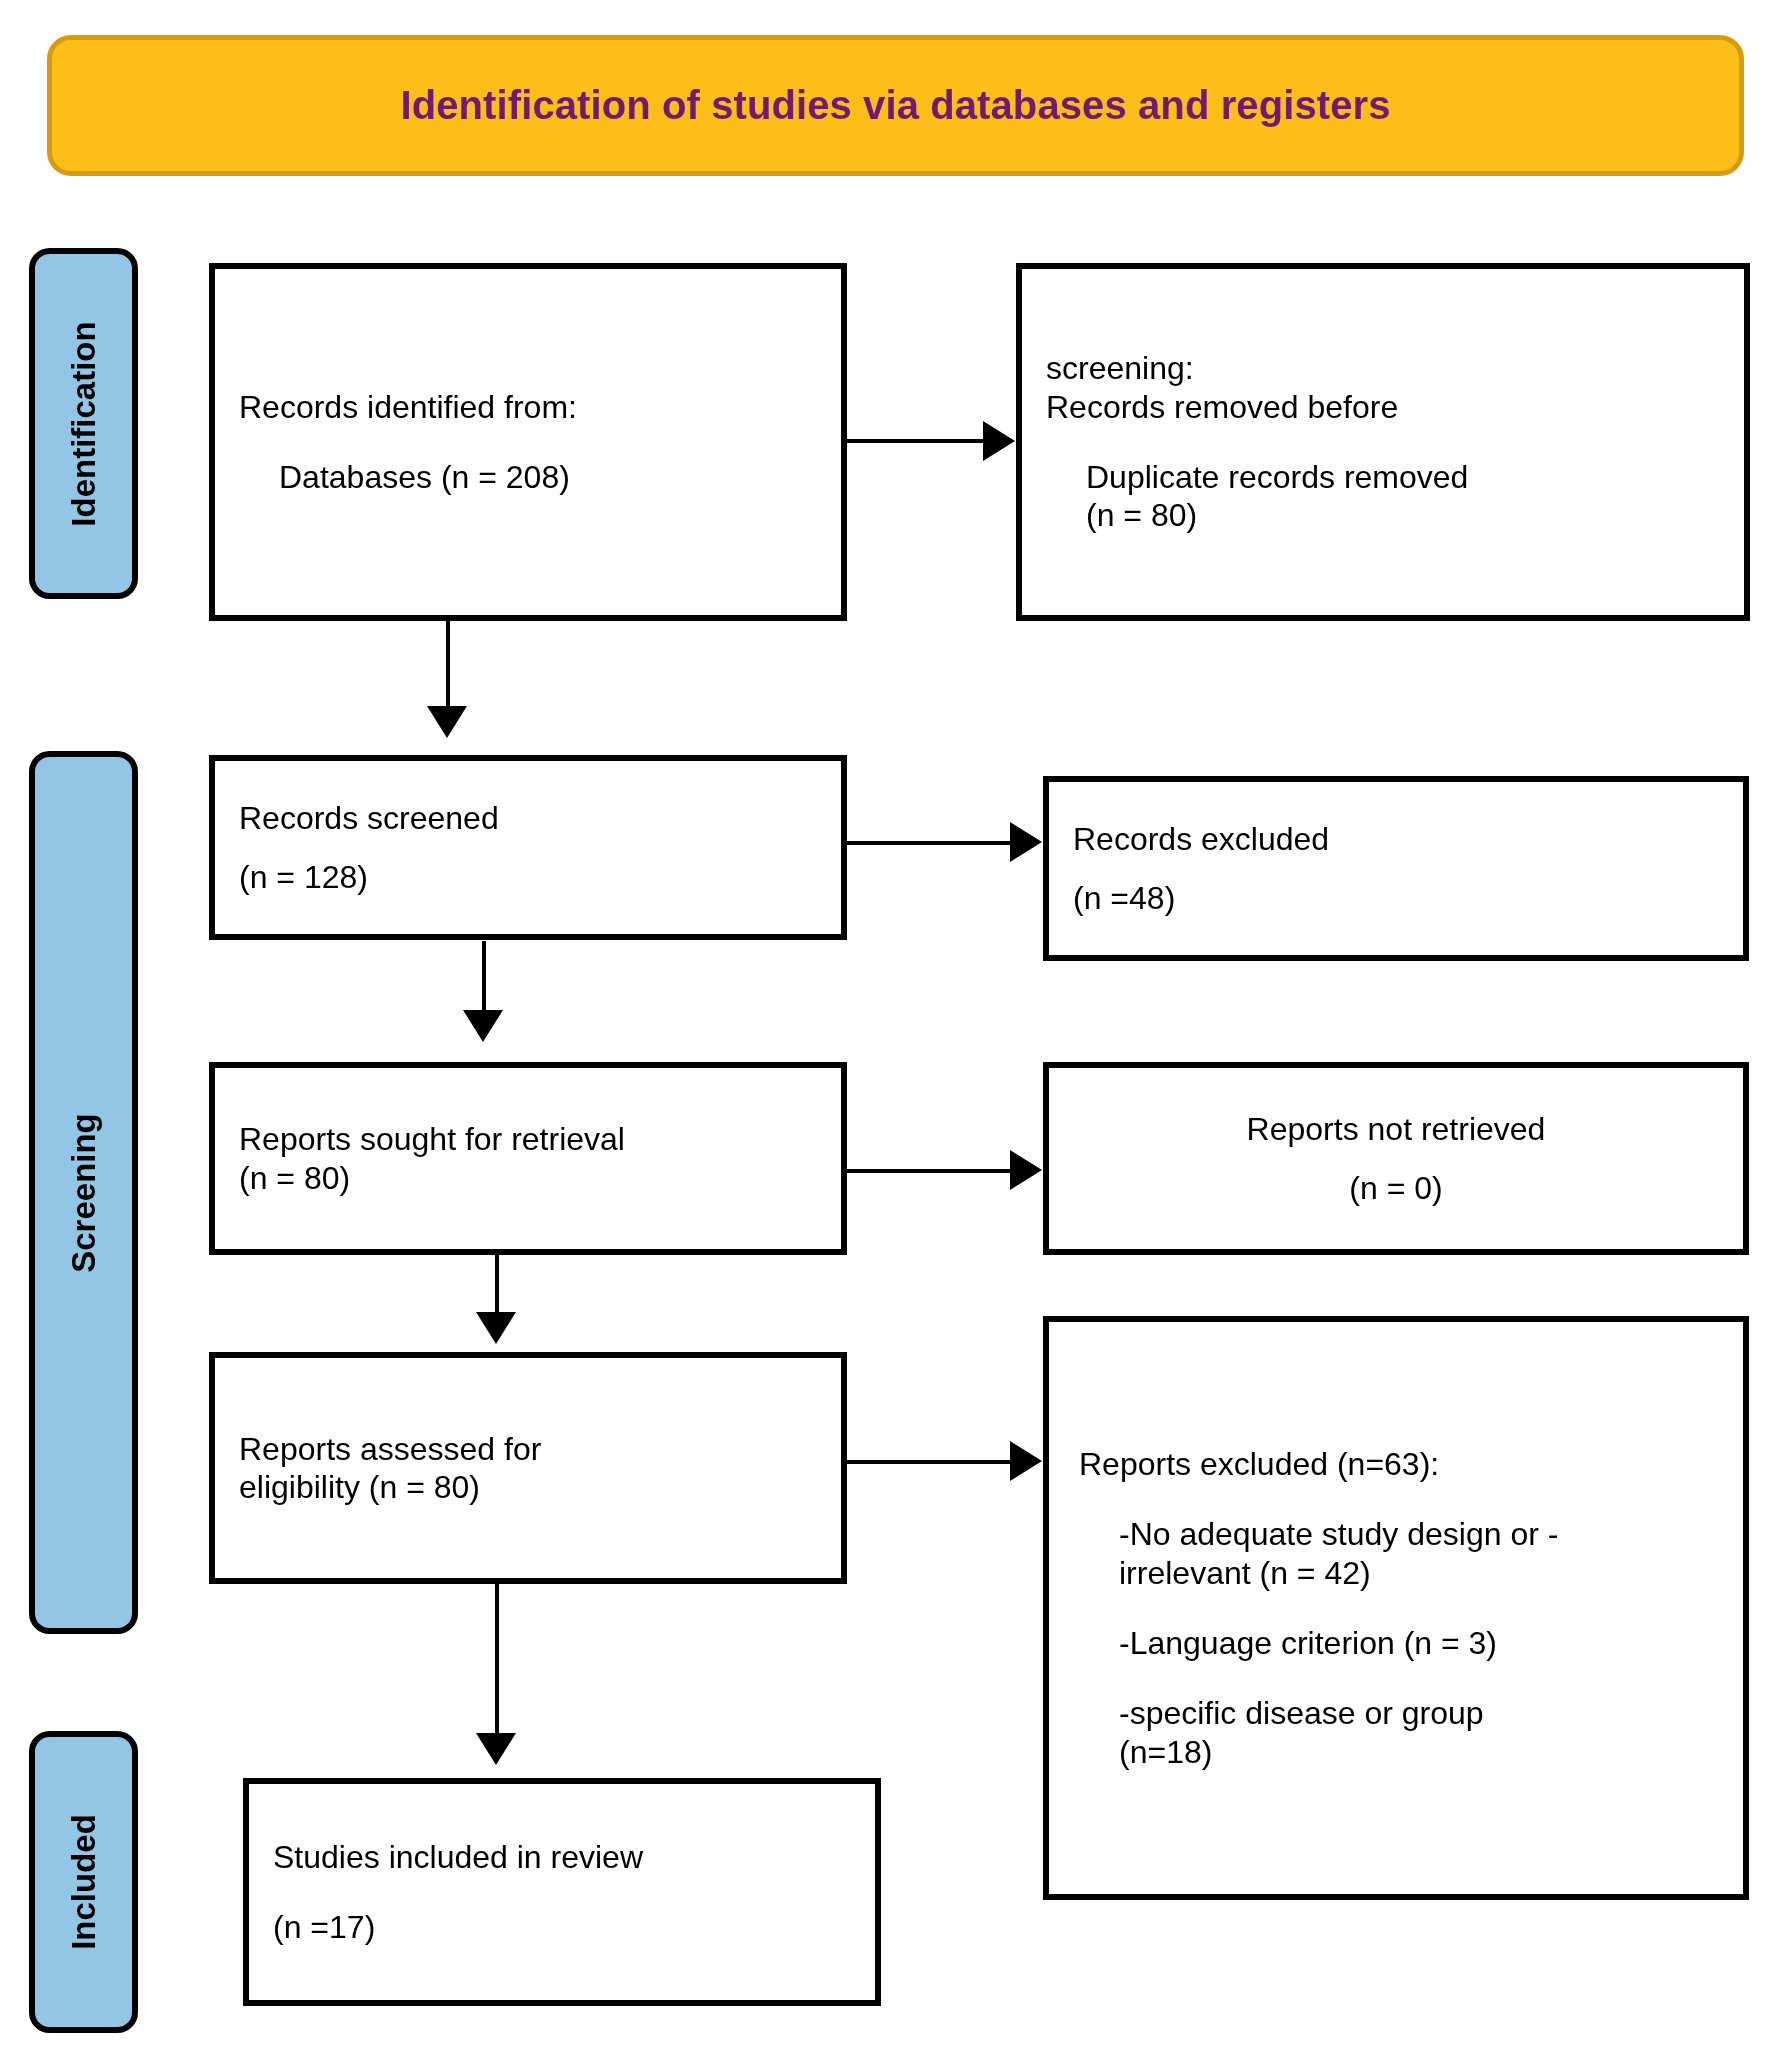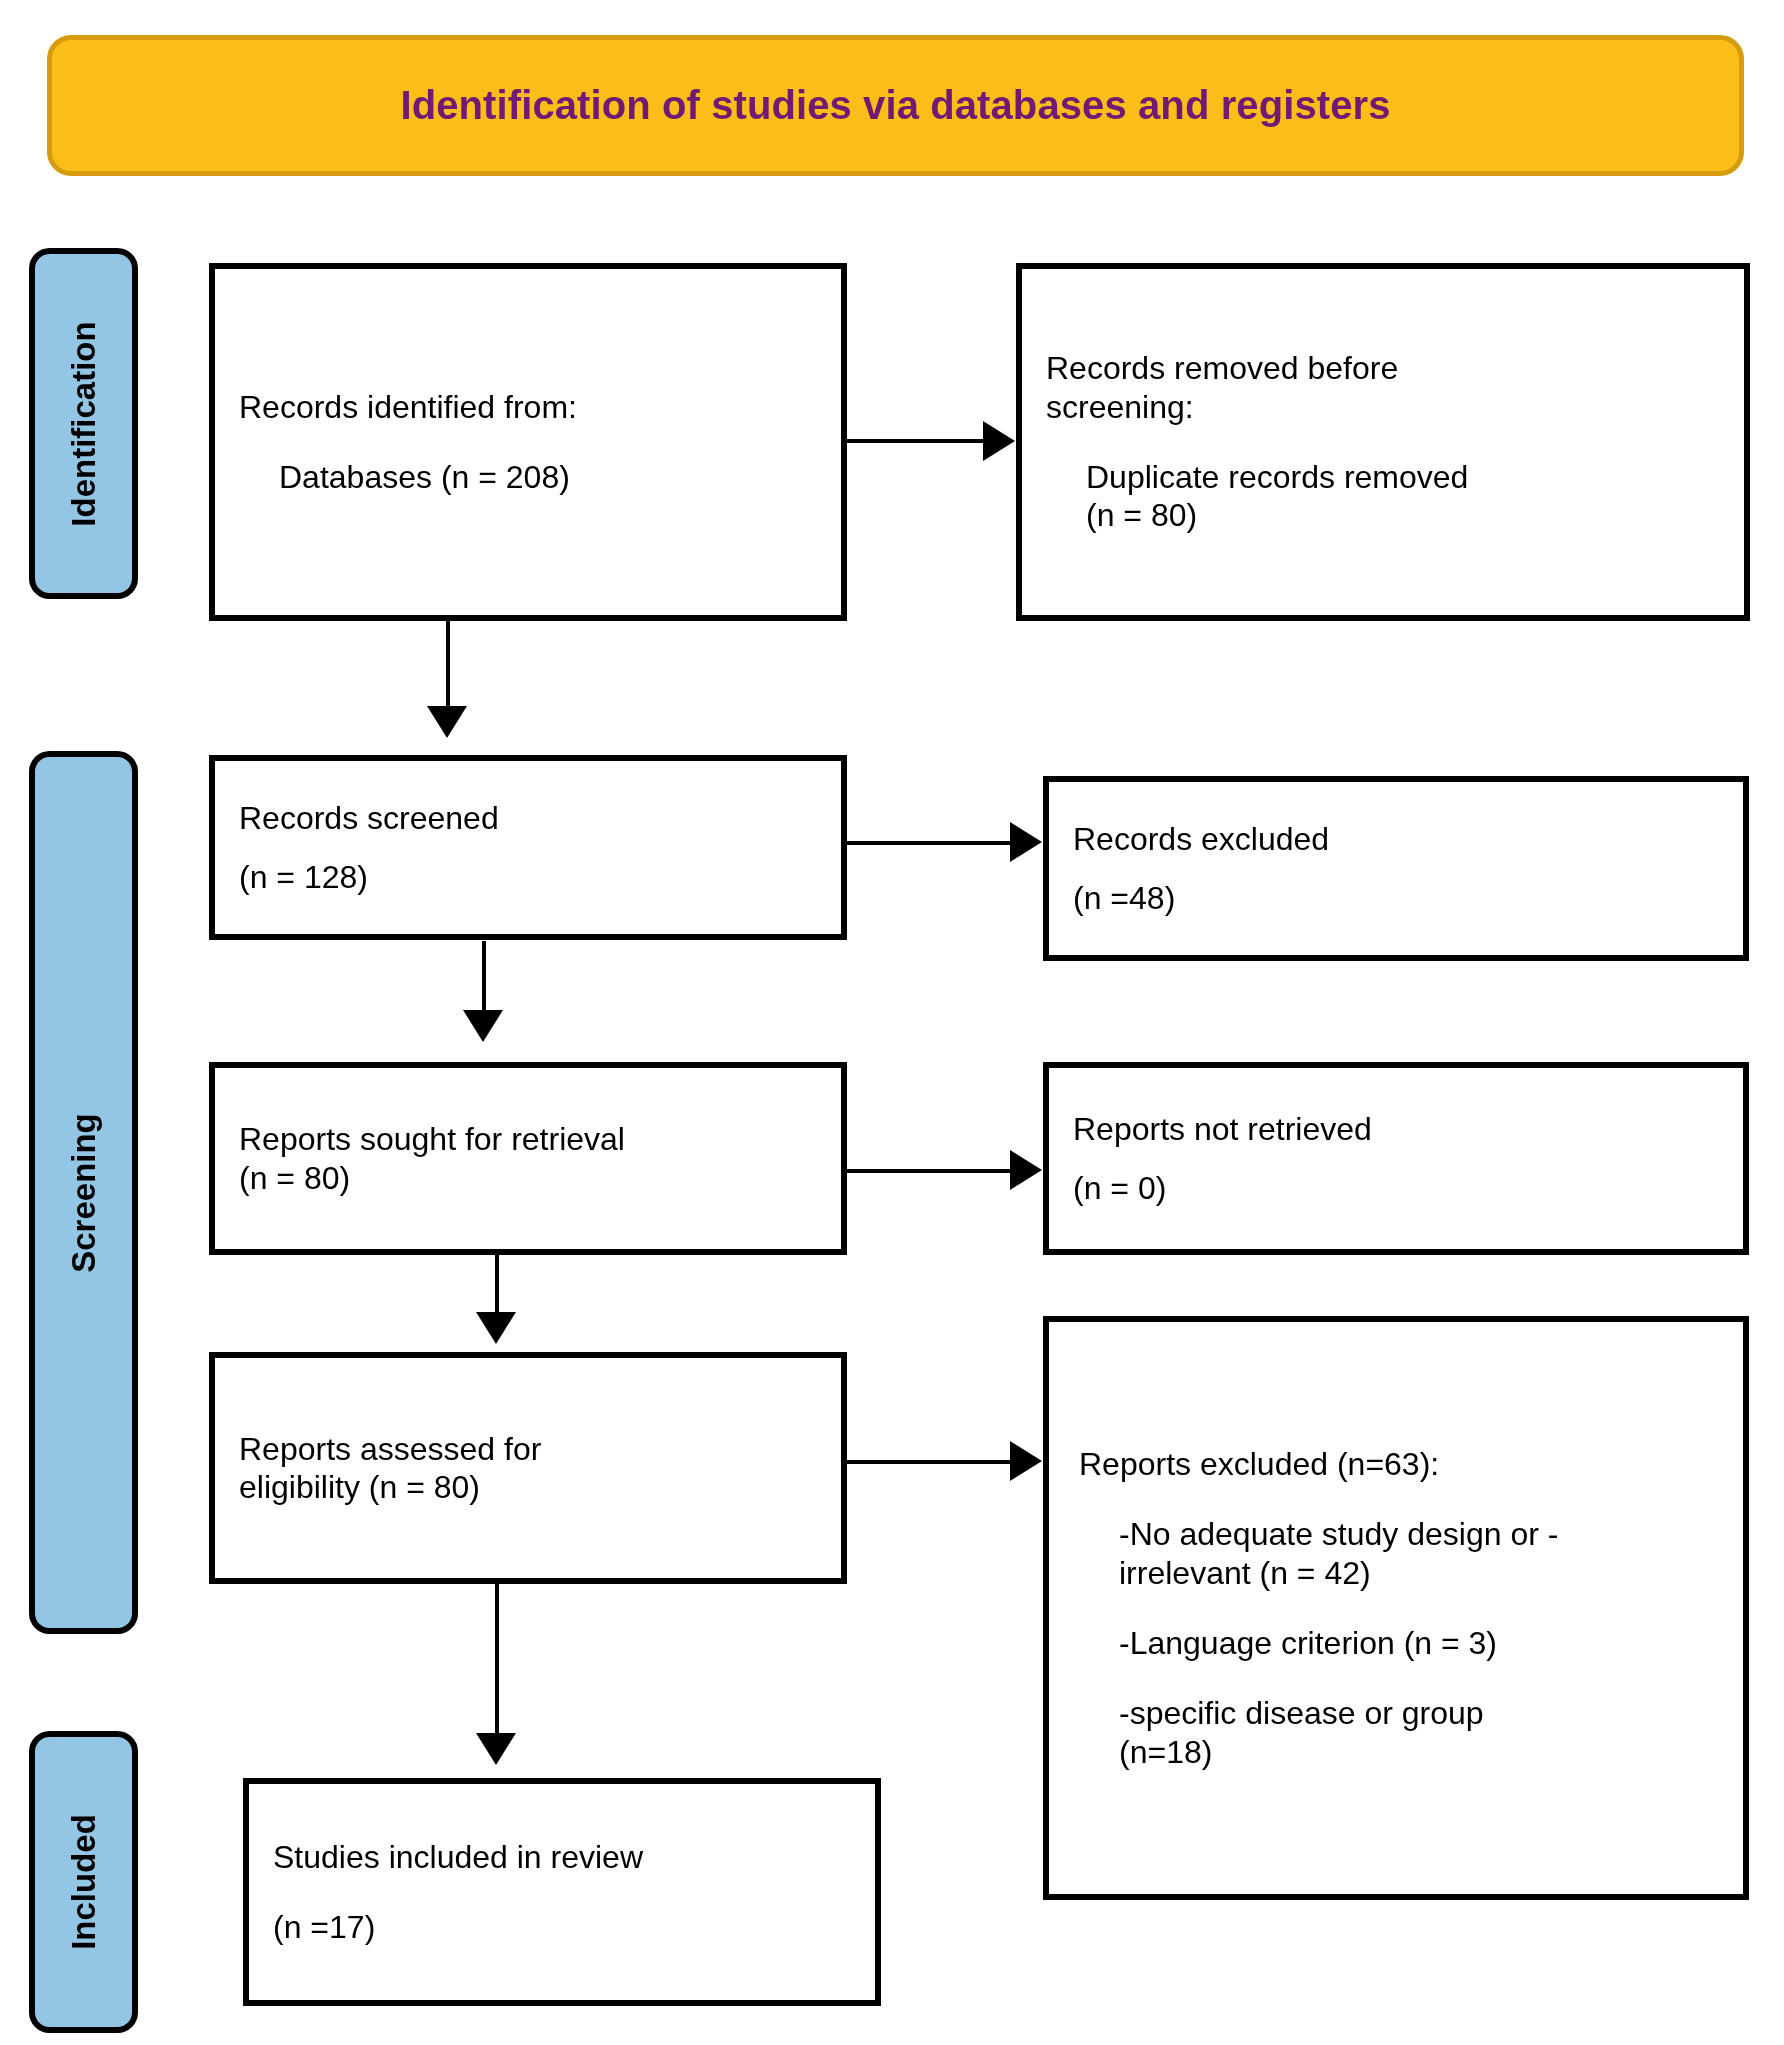--- a/index.html
+++ b/index.html
@@ -83,21 +83,21 @@
   .box p.gap   { margin-top: 32px; }
   .box p.gap-s { margin-top: 20.6px; }
   .box p.indent { padding-left: 40px; text-indent: 0; }
   .box p.hang  { padding-left: 40px; }
 
   #box-identified  { left: 209px;  top: 263px;  width: 638px; height: 358px; }
   #box-removed     { left: 1016px; top: 263px;  width: 734px; height: 358px; }
   #box-screened    { left: 209px;  top: 755px; width: 638px; height: 185px; }
   #box-excluded    { left: 1043px; top: 776px; width: 706px; height: 185px; }
   #box-sought      { left: 209px;  top: 1062px; width: 638px; height: 193px; }
-  #box-notretrieved{ left: 1043px; top: 1062px; width: 706px; height: 193px; }
+  #box-notretrieved{ left: 1043px; top: 1062px; width: 706px; height: 193px; text-align: center; }
   #box-assessed    { left: 209px;  top: 1352px; width: 638px; height: 232px; }
   #box-repexcluded { left: 1043px; top: 1316px; width: 706px; height: 584px; padding: 0 30px; }
   #box-included    { left: 243px;  top: 1778px; width: 638px; height: 228px; }
 
   
   .line-h {
     position: absolute;
     height: 4.2px;
     background: #000000;
   }
@@ -141,22 +141,22 @@
   <div class="stage" id="stage-included">
     <span class="stage-label">Included</span>
   </div>
 
   <div class="box" id="box-identified">
     <p>Records identified from:</p>
     <p class="gap indent">Databases (n = 208)</p>
   </div>
 
   <div class="box" id="box-removed">
+    <p>screening:</p>
     <p>Records removed before</p>
-    <p>screening:</p>
     <p class="gap indent">Duplicate records removed</p>
     <p class="indent">(n = 80)</p>
   </div>
 
   <div class="box" id="box-screened">
     <p>Records screened</p>
     <p class="gap-s">(n = 128)</p>
   </div>
 
   <div class="box" id="box-excluded">

